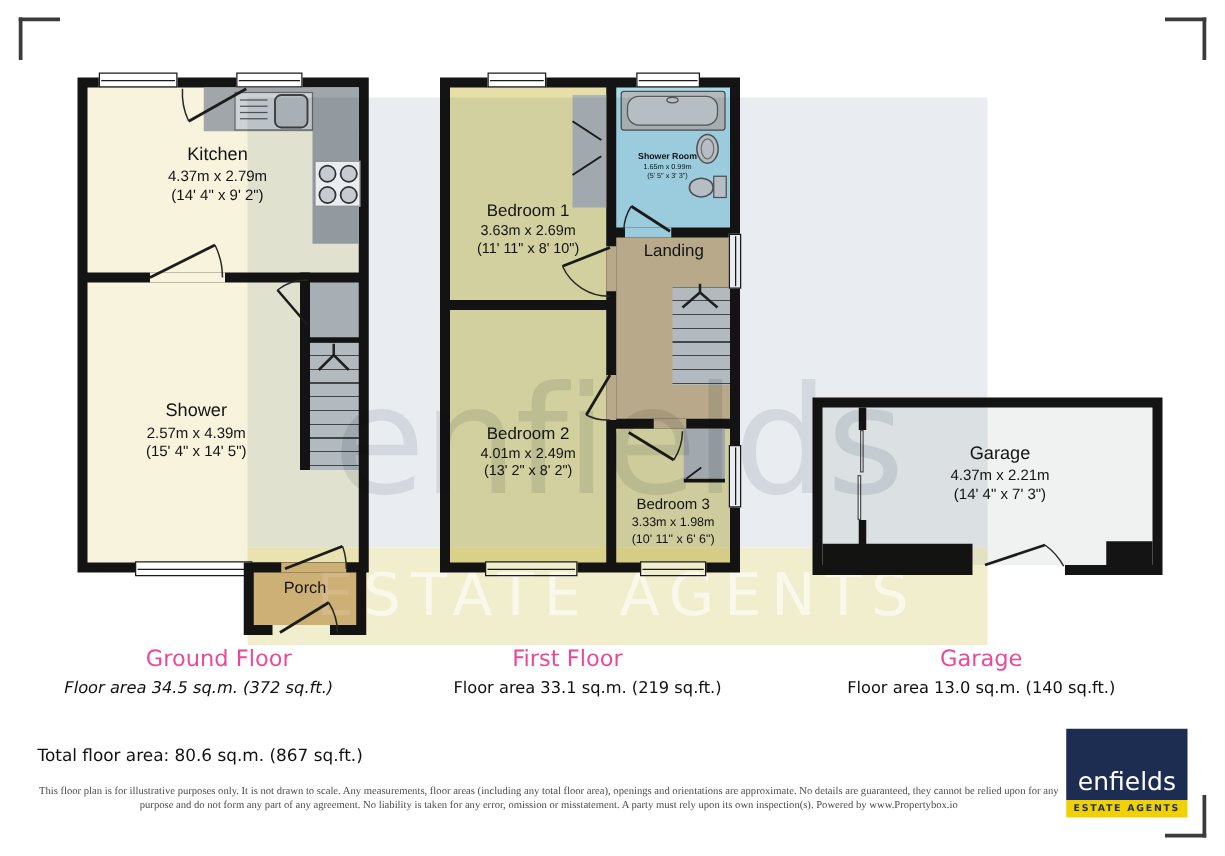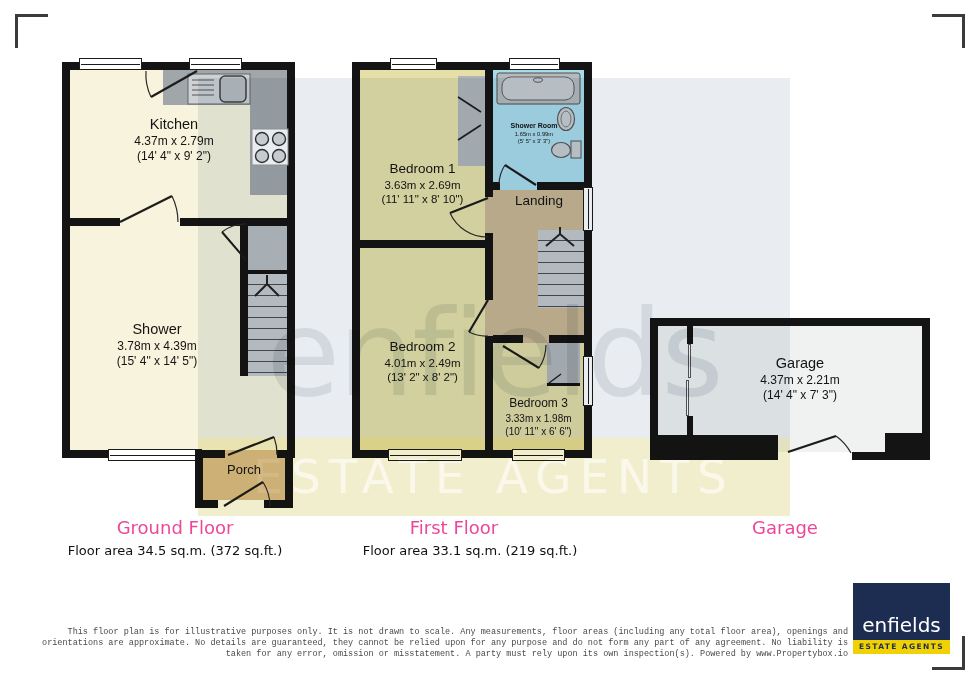--- a/index.html
+++ b/index.html
@@ -23,21 +23,21 @@
   .rl.small .nm{font-size:12px;}
   .rl.small .dm{font-size:10px;}
   .rl.tiny{line-height:1.25;}
   .rl.tiny .nm{font-size:7px;font-weight:bold;}
   .rl.tiny .dm{font-size:5.8px;}
   .single{position:absolute;text-align:center;color:#141414;font-size:13.5px;}
   
   .cap-title{position:absolute;text-align:center;color:#ec4899;font-family:"DejaVu Sans",sans-serif;font-size:18px;}
   .cap-area{position:absolute;text-align:center;color:#111;font-family:"DejaVu Sans",sans-serif;font-size:13px;}
   .cap-total{position:absolute;color:#111;font-family:"DejaVu Sans",sans-serif;font-size:13.5px;}
-  .disc{position:absolute;color:#4a4a4a;font-family:Liberation Mono, monospace;font-size:8.5px;line-height:11px;text-align:right;}
+  .disc{position:absolute;color:#4a4a4a;font-family:Liberation Serif, serif;font-size:8.5px;line-height:11px;text-align:center;}
   
   .br{position:absolute;background:#3b3b3b;}
   
   #wm{position:absolute;left:0;top:0;width:980px;height:685px;mix-blend-mode:multiply;pointer-events:none;z-index:6;}
   #wm .sq{position:absolute;left:198px;top:78px;width:592px;height:360px;background:#e9edf1;}
   #wm .brand{position:absolute;left:198px;top:270px;width:592px;height:168px;text-align:center;
              font-family:"DejaVu Sans",sans-serif;font-size:120px;line-height:168px;color:#d2d8dd;letter-spacing:-2px;}
   #wm .band{position:absolute;left:198px;top:438px;width:592px;height:78px;background:#f1eecd;}
   #wm .tag{position:absolute;left:198px;top:438px;width:592px;height:78px;text-align:center;
            font-family:"DejaVu Sans",sans-serif;font-size:47px;line-height:78px;color:#faf8ea;letter-spacing:8px;}
@@ -171,21 +171,21 @@
     <path d="M836,436 A51,51 0 0 1 851,453" fill="none" stroke="#2a2a2a" stroke-width="1.2"></path>
   </svg>
 
   <div class="rl" style="left:95px;top:115px;width:158px;">
     <div class="nm">Kitchen</div>
     <div class="dm">4.37m x 2.79m</div>
     <div class="dm">(14' 4" x 9' 2")</div>
   </div>
   <div class="rl" style="left:78px;top:320px;width:158px;">
     <div class="nm">Shower</div>
-    <div class="dm">3.78m x 4.39m</div>
+    <div class="dm">2.57m x 4.39m</div>
     <div class="dm">(15' 4" x 14' 5")</div>
   </div>
   <div class="single" style="left:203px;top:462px;width:82px;font-size:13px;">Porch</div>
 
   <div class="rl mid" style="left:365px;top:160px;width:115px;">
     <div class="nm">Bedroom 1</div>
     <div class="dm">3.63m x 2.69m</div>
     <div class="dm">(11' 11" x 8' 10")</div>
   </div>
   <div class="rl mid" style="left:360px;top:338px;width:125px;">
@@ -212,25 +212,27 @@
   </div>
 
   <div id="wm">
     <div class="sq"></div>
     <div class="brand">enfields</div>
     <div class="band"></div>
     <div class="tag">ESTATE AGENTS</div>
   </div>
 
   <div class="cap-title" style="left:55px;top:517px;width:240px;">Ground Floor</div>
-  <div class="cap-area" style="left:40px;top:543px;width:270px;">Floor area 34.5 sq.m. (372 sq.ft.)</div>
+  <div class="cap-area" style="left:24px;top:543px;width:270px;font-style:italic;">Floor area 34.5 sq.m. (372 sq.ft.)</div>
   <div class="cap-title" style="left:334px;top:517px;width:240px;">First Floor</div>
   <div class="cap-area" style="left:340px;top:543px;width:260px;">Floor area 33.1 sq.m. (219 sq.ft.)</div>
   <div class="cap-title" style="left:665px;top:517px;width:240px;">Garage</div>
-
+  <div class="cap-area" style="left:655px;top:543px;width:260px;">Floor area 13.0 sq.m. (140 sq.ft.)</div>
+
+  <div class="cap-total" style="left:30px;top:597px;width:430px;">Total floor area: 80.6 sq.m. (867 sq.ft.)</div>
   <div class="disc" style="left:30px;top:627px;width:818px;">This floor plan is for illustrative purposes only. It is not drawn to scale. Any measurements, floor areas (including any total floor area), openings and orientations are approximate. No details are guaranteed, they cannot be relied upon for any purpose and do not form any part of any agreement. No liability is taken for any error, omission or misstatement. A party must rely upon its own inspection(s). Powered by www.Propertybox.io</div>
 
   <div id="logo-navy">
     <div class="txt">enfields</div>
   </div>
   <div id="logo-yellow">
     <div class="txt">ESTATE AGENTS</div>
   </div>
 
 </div>

